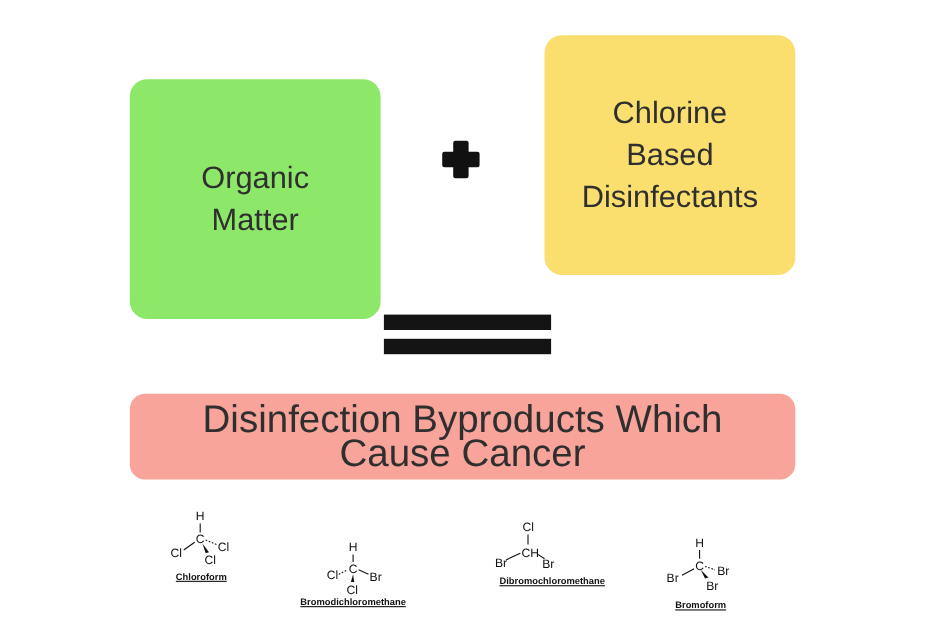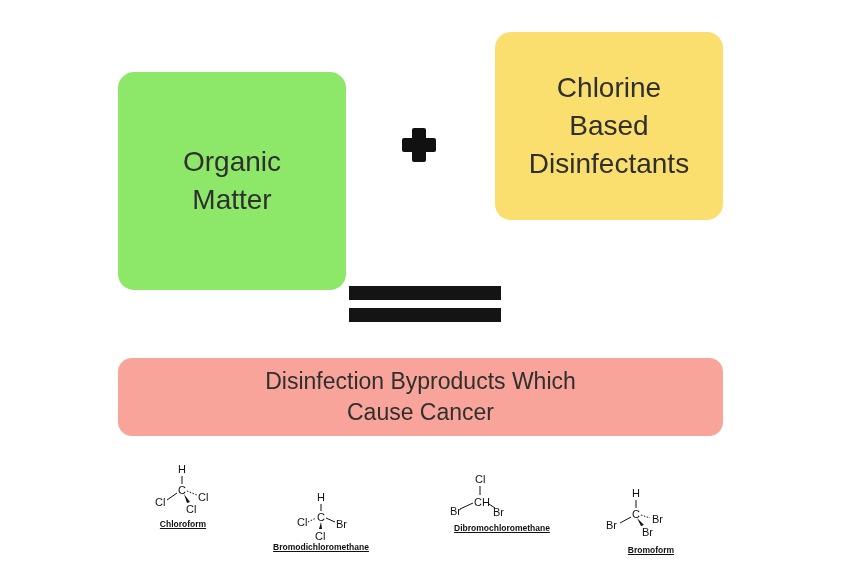--- a/index.html
+++ b/index.html
@@ -1,24 +1,24 @@
 <!DOCTYPE html>
 <html><head>
   <meta charset="utf-8">
   <style>
     html, body { margin: 0; padding: 0; background: #ffffff; }
     body { width: 850px; height: 568px; position: relative; overflow: hidden;
            font-family: "Liberation Sans", sans-serif; color: #2b2b2b; }
     .box { position: absolute; border-radius: 16px; display: flex; align-items: center;
            justify-content: center; text-align: center; }
     .box-green { left: 118px; top: 32px; width: 228px; height: 218px; background: #8de86a; margin-top: 40px; }
-    .box-yellow { left: 495px; top: 32px; width: 228px; height: 188px; background: #fade6e; }
+    .box-yellow { left: 495px; top: 32px; width: 228px; height: 218px; background: #fade6e; }
     .box-red { left: 118px; top: 358px; width: 605px; height: 78px; background: #f8a49a; border-radius: 14px; }
     .box-text { font-size: 28px; line-height: 38px; color: #2f2f2f; }
-    .box-red .box-text { font-size: 23px; line-height: 31px; }
+    .box-red .box-text { font-size: 35px; line-height: 31px; }
     .plus { position: absolute; left: 402px; top: 128px; width: 34px; height: 34px; }
     .plus .h { position: absolute; left: 0; top: 10px; width: 34px; height: 14px; background: #111; border-radius: 2px; }
     .plus .v { position: absolute; left: 10px; top: 0; width: 14px; height: 34px; background: #111; border-radius: 2px; }
     .eq-bar { position: absolute; left: 349px; width: 152px; height: 14px; background: #141414; }
     .eq-top { top: 286px; }
     .eq-bot { top: 308px; }
     .mol { position: absolute; }
     .mol svg { display: block; overflow: visible; }
     .mol text { font-family: "Liberation Sans", sans-serif; font-size: 11px; fill: #111; }
     .mol-name { position: absolute; font-size: 8.5px; font-weight: bold; color: #111; white-space: nowrap; transform: translateX(-50%); text-decoration: underline; }
@@ -104,14 +104,14 @@
     <text x="29" y="12">H</text>
     <line x1="33" y1="15" x2="33" y2="23" stroke="#111" stroke-width="1"></line>
     <text x="29" y="33">C</text>
     <text x="3" y="44">Br</text>
     <line x1="17" y1="38" x2="28" y2="32" stroke="#111" stroke-width="1"></line>
     <line x1="38" y1="30" x2="47" y2="33" stroke="#111" stroke-width="1" stroke-dasharray="1.5,1.5"></line>
     <text x="49" y="38">Br</text>
     <polygon points="34,33 41,40 38,41" fill="#111"></polygon>
     <text x="39" y="51">Br</text>
   </svg>
-  <div class="mol-name" style="left:48px; top:60px;">Bromoform</div>
+  <div class="mol-name" style="left:34px; top:60px;">Bromoform</div>
 </div>
 
 </body></html>

